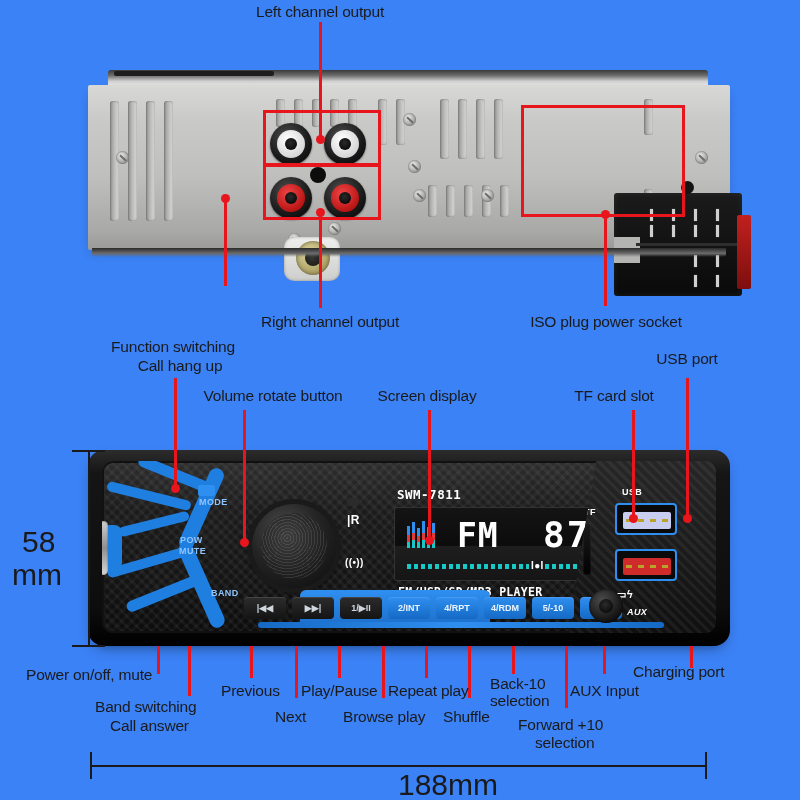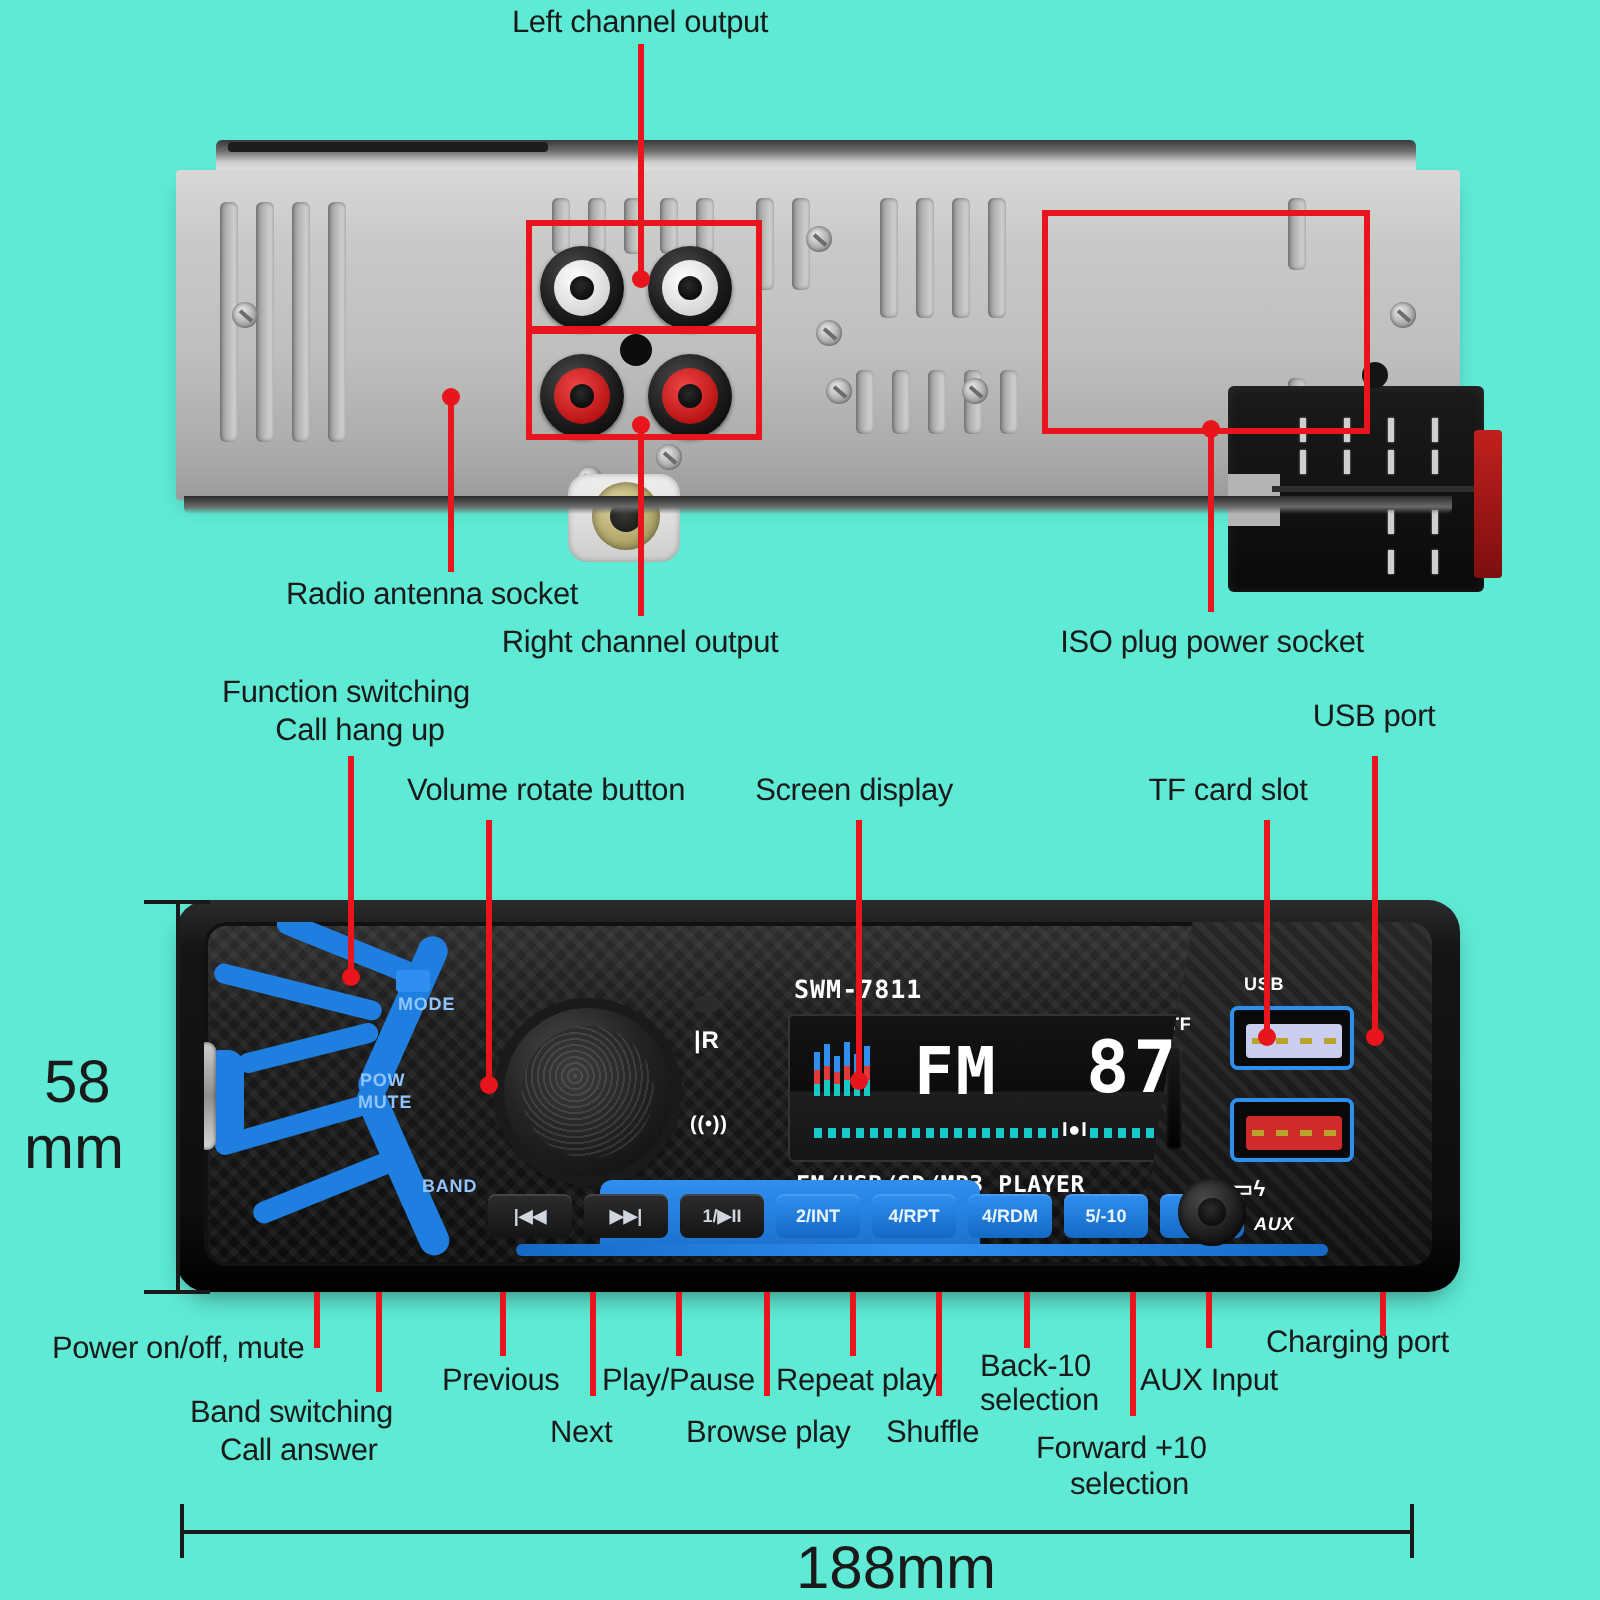--- a/index.html
+++ b/index.html
@@ -2,21 +2,21 @@
 <html><head>
 <meta charset="utf-8">
 <style>
   * { box-sizing: border-box; margin: 0; padding: 0; }
   html, body {
     width: 800px; height: 800px;
     background: #ffffff;
     font-family: "Liberation Sans", sans-serif;
     overflow: hidden;
   }
-  #stage { position: relative; width: 800px; height: 800px; background:#5eead4; }
+  #stage { position: relative; width: 800px; height: 800px; background:#3b82f6; }
 
   .lbl {
     position: absolute;
     color: #1a1a1a;
     font-size: 15.5px;
     line-height: 19px;
     white-space: pre;
     letter-spacing: -0.2px;
   }
   .lbl.center { text-align: center; transform: translateX(-50%); }
@@ -366,22 +366,21 @@
   <div class="lead" style="left:319px; top:212px; height:96px;"></div>
   <div class="dot" style="left:316px; top:208px;"></div>
 
   <div class="lead" style="left:224px; top:198px; height:88px;"></div>
   <div class="dot" style="left:221px; top:194px;"></div>
 
   <div class="lead" style="left:604px; top:214px; height:92px;"></div>
   <div class="dot" style="left:601px; top:210px;"></div>
 
   <div class="lbl center" style="left:320px; top:2px;">Left channel output</div>
-  <div class="lbl center" style="left:216px; top:288px;">Radio antenna socket</div>
-  <div class="lbl center" style="left:320px; top:312px;">Right channel output</div>
+  <div class="lbl center" style="left:330px; top:312px;">Right channel output</div>
   <div class="lbl center" style="left:606px; top:312px;">ISO plug power socket</div>
 
   <div id="front">
     <div id="front-inner">
 
       <div id="bluepanel">
         <div class="bshape" style="left:34px; top:8px;  width:78px; height:11px; border-radius:6px; transform:rotate(22deg);"></div>
         <div class="bshape" style="left:4px;  top:30px; width:86px; height:10px; border-radius:6px; transform:rotate(14deg);"></div>
         <div class="bshape" style="left:16px; top:58px; width:72px; height:10px; border-radius:6px; transform:rotate(-14deg);"></div>
         <div class="bshape" style="left:4px;  top:96px; width:86px; height:10px; border-radius:6px; transform:rotate(-16deg);"></div>

